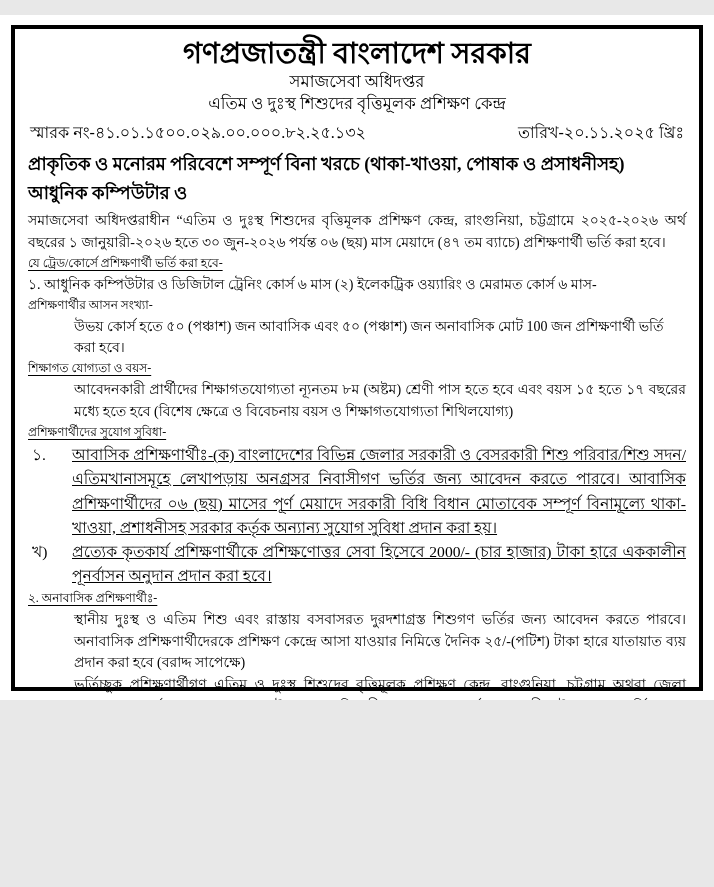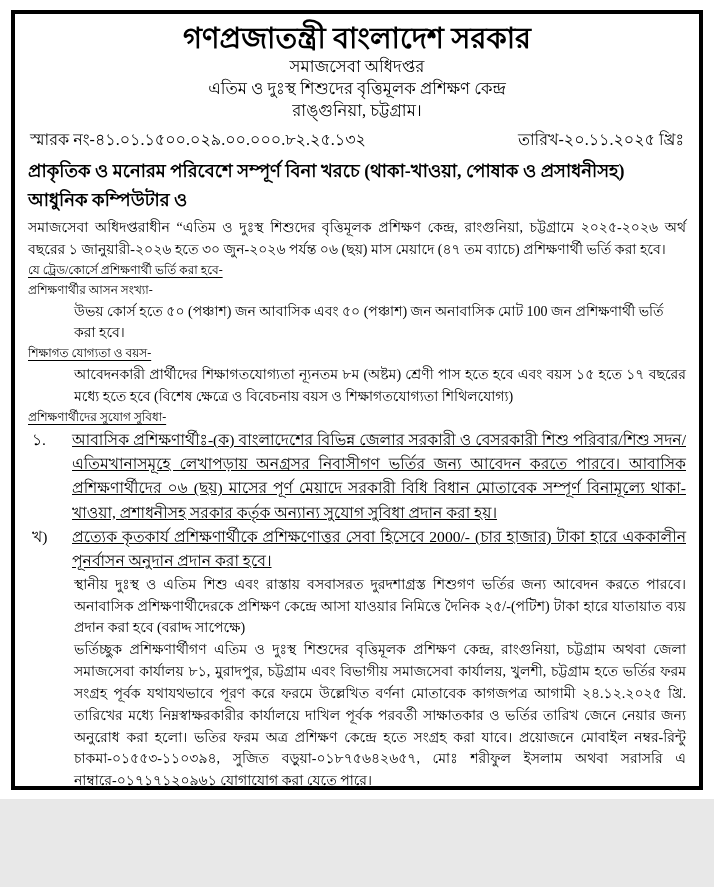--- a/index.html
+++ b/index.html
@@ -1,19 +1,19 @@
 <!DOCTYPE html>
 <html><head>
 <meta charset="utf-8">
 <style>
   html,body { margin:0; padding:0; background:#e8e8e8; }
   .page {
-    position:relative; width:714px; height:799px; background:#ffffff;
+    position:relative; width:714px; height:685px; background:#ffffff;
     font-family:"Liberation Serif","DejaVu Serif",serif; color:#000;
-    overflow:hidden; margin:0 auto;
+    overflow:hidden; margin:15px auto;
   }
   .frame {
     position:absolute; top:10px; left:11px; right:11px; bottom:9px;
     border:4px solid #000; padding:6px 13px 7px 13px;
     display:flex; flex-direction:column; box-sizing:border-box;
   }
   .doc-header { text-align:center; }
   .gov   { font-size:29px; font-weight:bold; line-height:1.25; }
   .dept  { font-size:16.5px; line-height:1.32; }
   .memo-row { display:flex; justify-content:space-between; font-size:16px; margin-top:5px; padding:0 2px;gap:10px; }
@@ -32,51 +32,52 @@
 </head>
 <body>
 
 <div class="page">
   <div class="frame">
 
     <header class="doc-header">
       <div class="gov">গণপ্রজাতন্ত্রী বাংলাদেশ সরকার</div>
       <div class="dept">সমাজসেবা অধিদপ্তর</div>
       <div class="dept">এতিম ও দুঃস্থ শিশুদের বৃত্তিমূলক প্রশিক্ষণ কেন্দ্র</div>
-      <div class="dept">রাঙ্গুনিয়া, চট্টগ্রাম।</div>
     </header>
 
     <div class="memo-row">
       <span>স্মারক নং-৪১.০১.১৫০০.০২৯.০০.০০০.৮২.২৫.১৩২</span>
       <span>তারিখ-২০.১১.২০২৫ খ্রিঃ</span>
     </div>
 
     <div class="notice-title">
       <div>প্রাকৃতিক ও মনোরম পরিবেশে সম্পূর্ণ বিনা খরচে (থাকা-খাওয়া, পোষাক ও প্রসাধনীসহ) আধুনিক কম্পিউটার ও</div>
     </div>
 
     <p class="body-text just mt2">সমাজসেবা অধিদপ্তরাধীন “এতিম ও দুঃস্থ শিশুদের বৃত্তিমূলক প্রশিক্ষণ কেন্দ্র, রাংগুনিয়া, চট্টগ্রামে ২০২৫-২০২৬ অর্থ বছরের ১ জানুয়ারী-২০২৬ হতে ৩০ জুন-২০২৬ পর্যন্ত ০৬ (ছয়) মাস মেয়াদে (৪৭ তম ব্যাচে) প্রশিক্ষণার্থী ভর্তি করা হবে।</p>
 
     <div class="heading u">যে ট্রেড/কোর্সে প্রশিক্ষণার্থী ভর্তি করা হবে-</div>
+    <div class="body-text">১. আধুনিক কম্পিউটার ও ডিজিটাল ট্রেনিং কোর্স ৬ মাস (২) ইলেকট্রিক ওয়্যারিং ও মেরামত কোর্স ৬ মাস-</div>
 
     <div class="heading">প্রশিক্ষণার্থীর আসন সংখ্যা-</div>
     <div class="body-text indent1">উভয় কোর্স হতে ৫০ (পঞ্চাশ) জন আবাসিক এবং ৫০ (পঞ্চাশ) জন অনাবাসিক মোট 100 জন প্রশিক্ষণার্থী ভর্তি করা হবে।</div>
 
     <div class="heading u">শিক্ষাগত যোগ্যতা ও বয়স-</div>
     <div class="body-text indent1 just">আবেদনকারী প্রার্থীদের শিক্ষাগতযোগ্যতা ন্যূনতম ৮ম (অষ্টম) শ্রেণী পাস হতে হবে এবং বয়স ১৫ হতে ১৭ বছরের মধ্যে হতে হবে (বিশেষ ক্ষেত্রে ও বিবেচনায় বয়স ও শিক্ষাগতযোগ্যতা শিথিলযোগ্য)</div>
 
     <div class="heading u">প্রশিক্ষণার্থীদের সুযোগ সুবিধা-</div>
 
     <div class="li just">
       <span class="marker">১.</span>
       <span class="litext just">আবাসিক প্রশিক্ষণার্থীঃ-(ক) বাংলাদেশের বিভিন্ন জেলার সরকারী ও বেসরকারী শিশু পরিবার/শিশু সদন/ এতিমখানাসমূহে লেখাপড়ায় অনগ্রসর নিবাসীগণ ভর্তির জন্য আবেদন করতে পারবে। আবাসিক প্রশিক্ষণার্থীদের ০৬ (ছয়) মাসের পূর্ণ মেয়াদে সরকারী বিধি বিধান মোতাবেক সম্পূর্ণ বিনামূল্যে থাকা-খাওয়া, প্রশাধনীসহ সরকার কর্তৃক অন্যান্য সুযোগ সুবিধা প্রদান করা হয়।</span>
     </div>
 
     <div class="li">
       <span class="marker">খ)</span>
       <span class="litext just">প্রত্যেক কৃতকার্য প্রশিক্ষণার্থীকে প্রশিক্ষণোত্তর সেবা হিসেবে 2000/- (চার হাজার) টাকা হারে এককালীন পূনর্বাসন অনুদান প্রদান করা হবে।</span>
     </div>
 
+    <div class="heading u">২. অনাবাসিক প্রশিক্ষণার্থীঃ-</div>
     <div class="body-text indent1 just">স্থানীয় দুঃস্থ ও এতিম শিশু এবং রাস্তায় বসবাসরত দুরদশাগ্রস্ত শিশুগণ ভর্তির জন্য আবেদন করতে পারবে। অনাবাসিক প্রশিক্ষণার্থীদেরকে প্রশিক্ষণ কেন্দ্রে আসা যাওয়ার নিমিত্তে দৈনিক ২৫/-(পটিশ) টাকা হারে যাতায়াত ব্যয় প্রদান করা হবে (বরাদ্দ সাপেক্ষে)</div>
     <div class="body-text indent1 just">ভর্তিচ্ছুক প্রশিক্ষণার্থীগণ এতিম ও দুঃস্থ শিশুদের বৃত্তিমূলক প্রশিক্ষণ কেন্দ্র, রাংগুনিয়া, চট্টগ্রাম অথবা জেলা সমাজসেবা কার্যালয় ৮১, মুরাদপুর, চট্টগ্রাম এবং বিভাগীয় সমাজসেবা কার্যালয়, খুলশী, চট্টগ্রাম হতে ভর্তির ফরম সংগ্রহ পূর্বক যথাযথভাবে পূরণ করে ফরমে উল্লেখিত বর্ণনা মোতাবেক কাগজপত্র আগামী ২৪.১২.২০২৫ খ্রি. তারিখের মধ্যে নিম্নস্বাক্ষরকারীর কার্যালয়ে দাখিল পূর্বক পরবর্তী সাক্ষাতকার ও ভর্তির তারিখ জেনে নেয়ার জন্য অনুরোধ করা হলো। ভতির ফরম অত্র প্রশিক্ষণ কেন্দ্রে হতে সংগ্রহ করা যাবে। প্রয়োজনে মোবাইল নম্বর-রিন্টু চাকমা-০১৫৫৩-১১০৩৯৪, সুজিত বড়ুয়া-০১৮৭৫৬৪২৬৫৭, মোঃ শরীফুল ইসলাম অথবা সরাসরি এ নাম্বারে-০১৭১৭১২০৯৬১ যোগাযোগ করা যেতে পারে।</div>
 
   </div>
 </div>
 
 </body></html>

